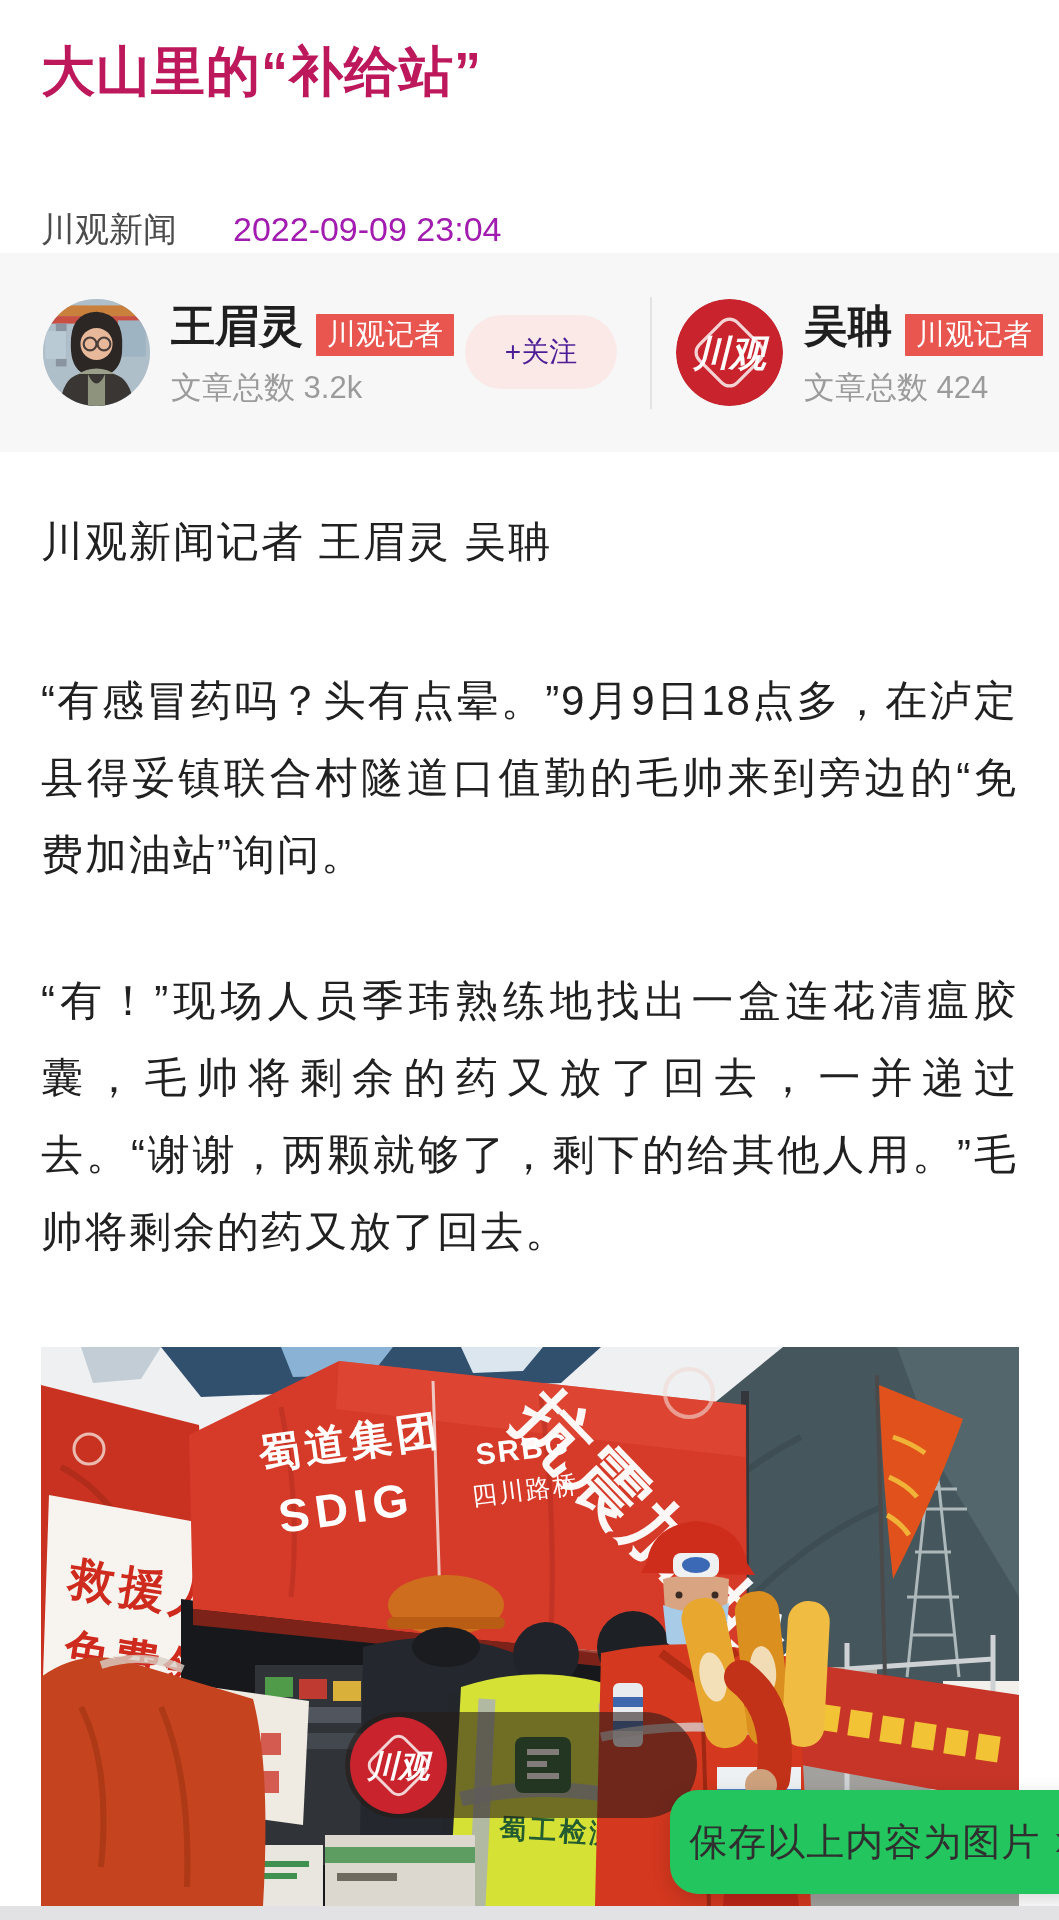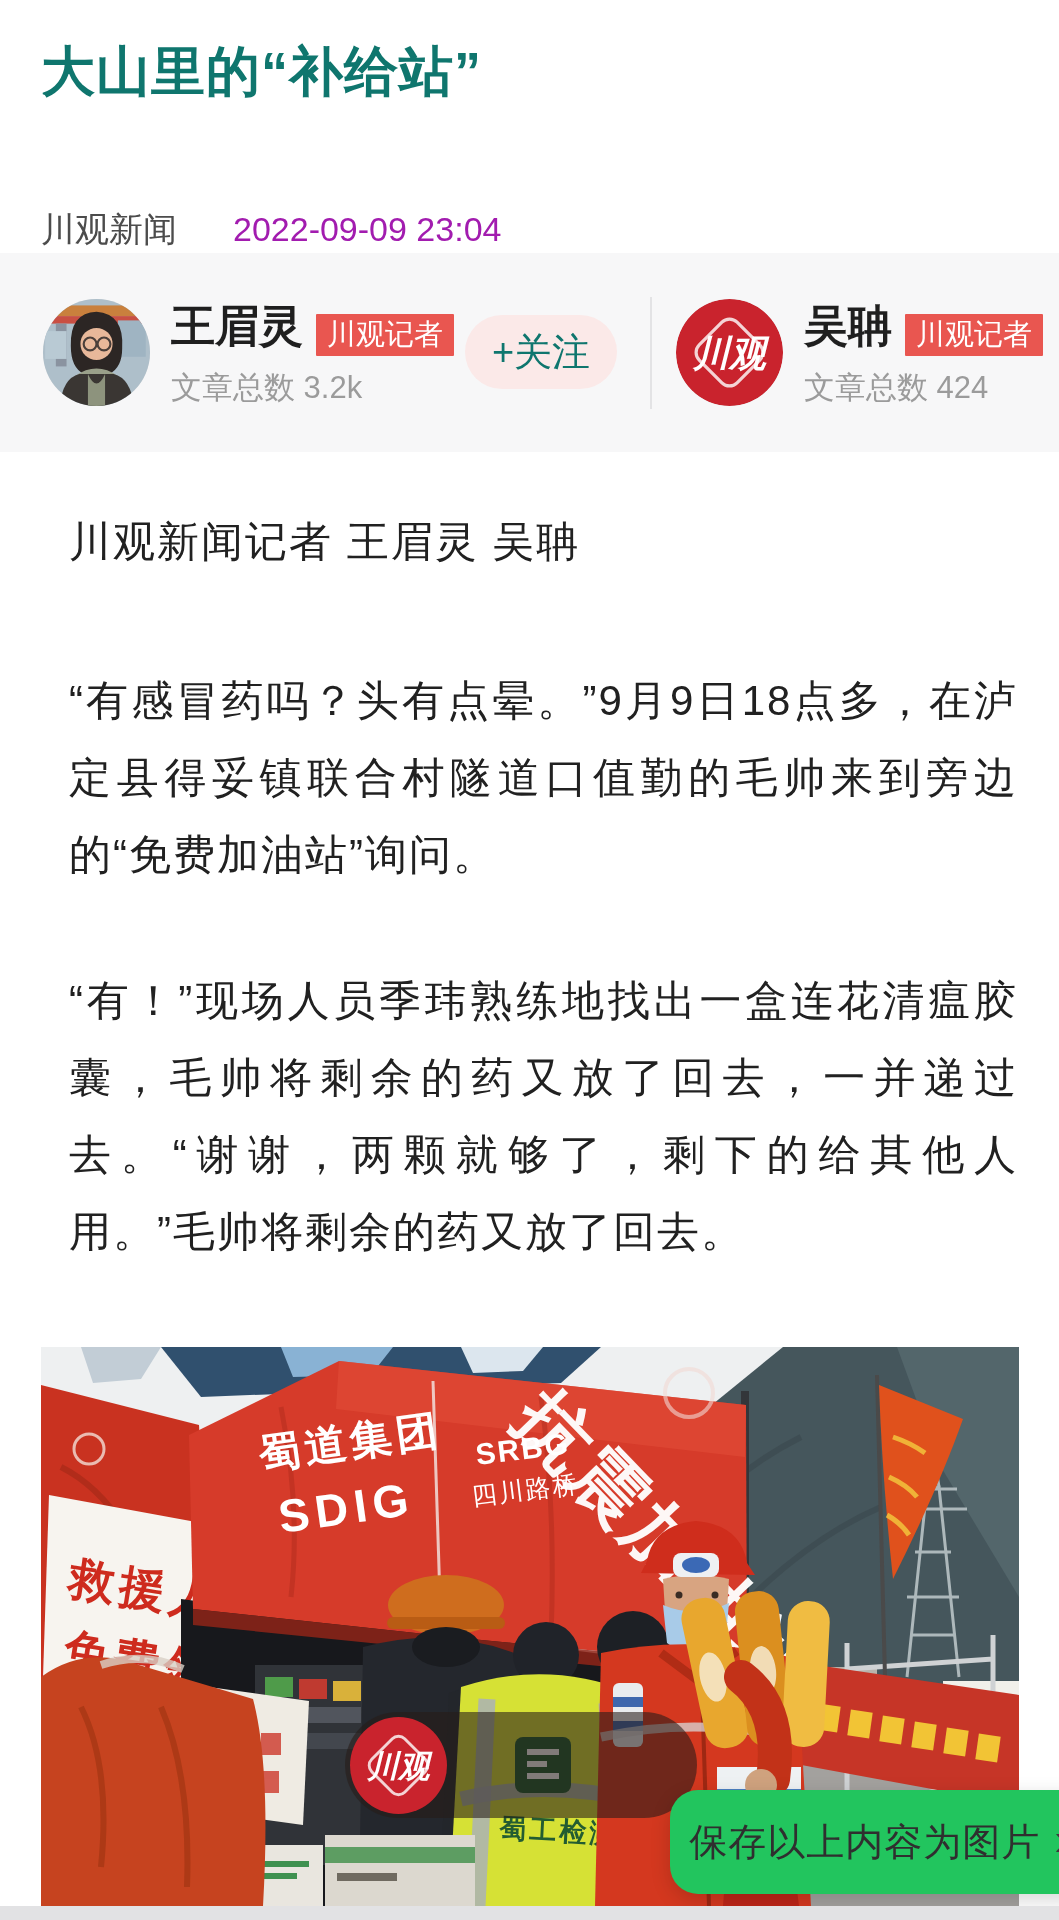--- a/index.html
+++ b/index.html
@@ -1,41 +1,41 @@
 <!DOCTYPE html>
 <html><head>
 <meta charset="utf-8">
 <style>
   * { margin:0; padding:0; box-sizing:border-box; }
   html,body { background:#ffffff; }
   body { font-family:"Liberation Sans", sans-serif; }
   .page { position:relative; width:1059px; height:1920px; background:#fff; overflow:hidden; margin:0 auto; }
 
-  .title { margin:40px 41px 0; font-size:54px; line-height:62px; font-weight:700; color:#0f766e; letter-spacing:1px; }
+  .title { margin:40px 41px 0; font-size:54px; line-height:62px; font-weight:700; color:#be185d; letter-spacing:1px; }
 
   .meta-row { margin:105px 41px 0; height:40px; display:flex; align-items:baseline; font-size:34px; }
   .source { color:#4c4c4c; }
   .date { color:#a21caf; margin-left:56px; }
 
   .authors-band { position:relative; margin-top:6px; width:100%; height:199px; background:#f7f7f8; }
   .author-card { position:absolute; top:0; height:100%; display:flex; align-items:center; }
   .card1 { left:43px; }
   .card2 { left:676px; }
   .avatar { width:107px; height:107px; border-radius:50%; overflow:hidden; flex:none; background:#ddd; }
   .avatar svg { display:block; width:100%; height:100%; }
   .author-info { margin-left:21px; }
   .name-row { display:flex; align-items:flex-end; }
   .author-name { font-size:44px; font-weight:700; color:#1f1f1f; }
   .badge { margin-left:13px; background:#e95650; color:#fff; font-size:29px; line-height:29px; padding:6px 11px 7px; border-radius:1px; white-space:nowrap; }
   .stats { margin-top:11px; font-size:31px; color:#9b9b9b; }
-  .follow-btn { position:absolute; left:465px; top:62px; width:152px; height:74px; border:none; border-radius:37px; background:#fbe9e8; color:#0f766e; font-size:38px; display:flex; align-items:center; justify-content:center; font-family:inherit; cursor:pointer; }
+  .follow-btn { position:absolute; left:465px; top:62px; width:152px; height:74px; border:none; border-radius:37px; background:#fbe9e8; color:#4c1d95; font-size:28px; display:flex; align-items:center; justify-content:center; font-family:inherit; cursor:pointer; }
   .v-divider { position:absolute; left:650px; top:44px; width:2px; height:112px; background:#e3e3e5; }
 
   .article-body { padding:0 41px; color:#212121; }
-  .article-body p { font-size:42px; line-height:77px; letter-spacing:2px; text-align:justify;margin-left:28px; }
+  .article-body p { font-size:42px; line-height:77px; letter-spacing:2px; text-align:justify; }
   .byline { margin-top:51px; }
   .p2 { margin-top:82px; }
   .p3 { margin-top:69px; }
 
   .photo { margin:77px 0 0 41px; width:978px; height:559px; position:relative; }
   .photo svg { display:block; width:978px; height:559px; }
   .photo text { font-family:"Liberation Sans", sans-serif; }
 
   .open-app-pill { position:absolute; left:345px; top:1712px; width:352px; height:106px; border-radius:53px; background:rgba(38,27,24,0.58); display:flex; align-items:center; cursor:pointer; }
   .pill-logo { width:97px; height:97px; margin-left:5px; flex:none; }

